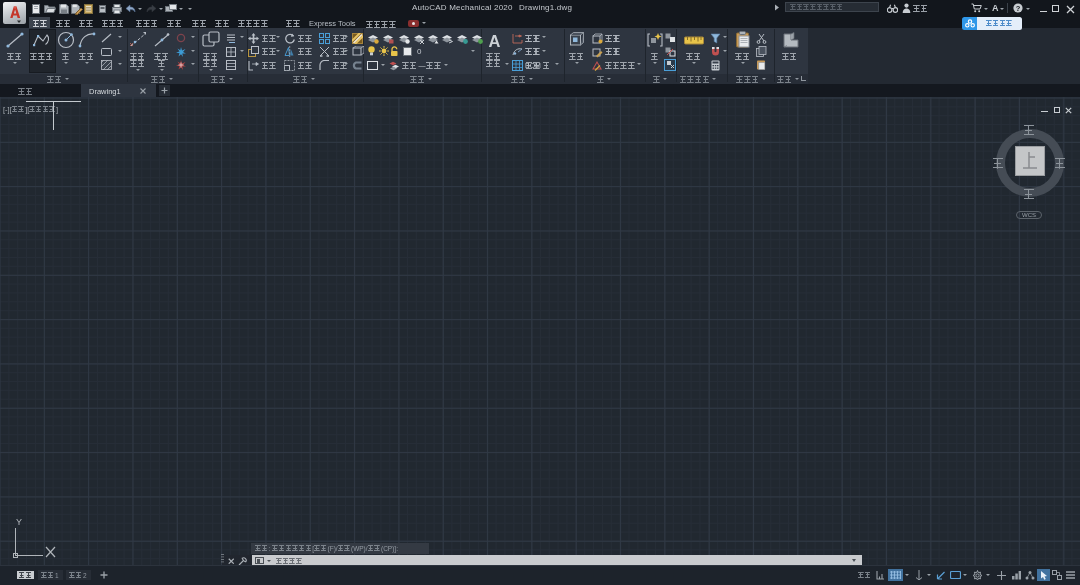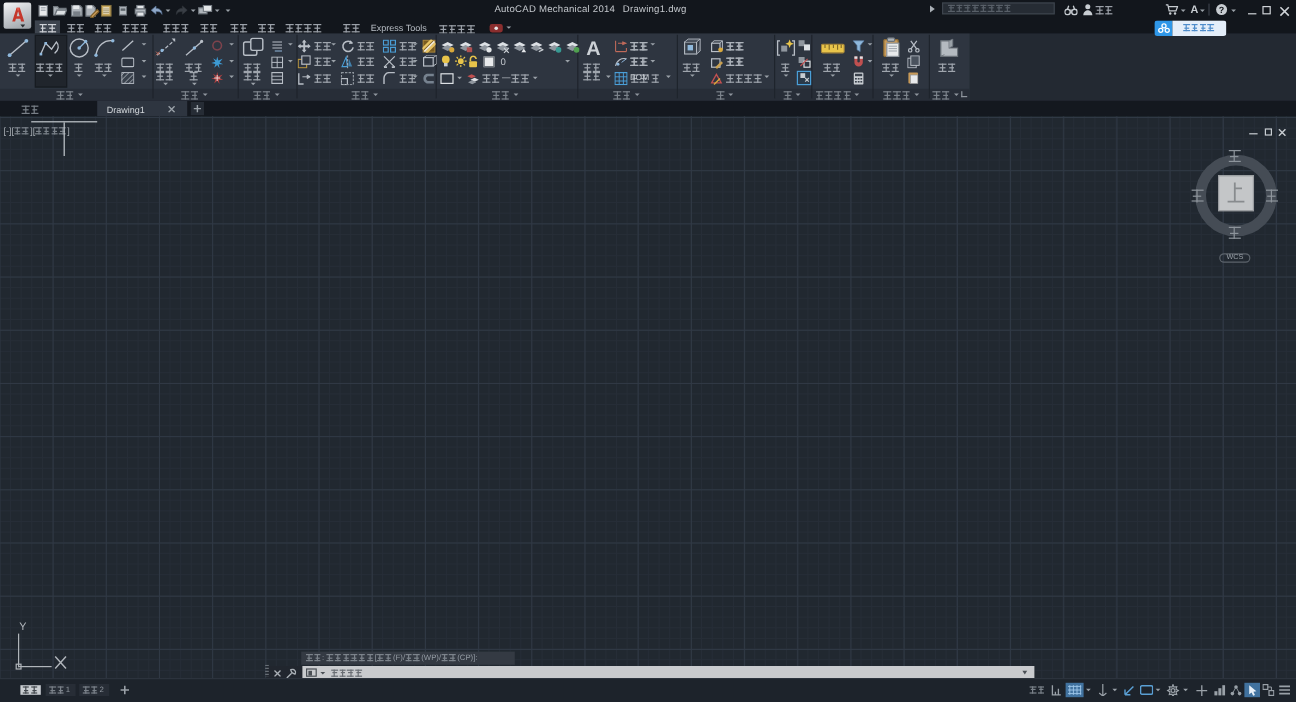--- a/index.html
+++ b/index.html
@@ -87,21 +87,21 @@
   </div>
 <div style="position:absolute;left:159px;top:8px;width:0;height:0;border-left:2px solid transparent;border-right:2px solid transparent;border-top:2.5px solid #9aa1a8"></div>
 <div class="ab" style="position:absolute;left:165px;top:4px;width:12px;height:10px;">
     <svg width="12" height="10" viewBox="0 0 12 10">
       <rect x="0.5" y="2.5" width="7" height="5" fill="#aeb4ba" stroke="#6a7178"></rect>
       <rect x="4.5" y="0.5" width="7" height="5" fill="#e4e7e9" stroke="#777e85"></rect>
     </svg>
   </div>
 <div style="position:absolute;left:179px;top:8px;width:0;height:0;border-left:2px solid transparent;border-right:2px solid transparent;border-top:2.5px solid #9aa1a8"></div>
 <div style="position:absolute;left:188px;top:8px;width:0;height:0;border-left:2px solid transparent;border-right:2px solid transparent;border-top:2.5px solid #9aa1a8"></div>
-<div class="ab" style="position:absolute;left:412px;top:3px;font-size:8px;color:#c4c8cd;letter-spacing:0.2px;">AutoCAD Mechanical 2014</div>
+<div class="ab" style="position:absolute;left:412px;top:3px;font-size:8px;color:#c4c8cd;letter-spacing:0.2px;">AutoCAD Mechanical 2020</div>
 <div class="ab" style="position:absolute;left:519px;top:3px;font-size:8px;color:#c4c8cd;letter-spacing:0.2px;">Drawing1.dwg</div>
 <div class="ab" style="position:absolute;left:774px;top:4px;">
     <svg width="6" height="7" viewBox="0 0 6 7">
       <path d="M1 0.5 L5 3.5 L1 6.5 Z" fill="#aab0b6"></path>
     </svg>
   </div>
 <div class="ab" style="position:absolute;left:785px;top:2px;width:94px;height:9.5px;background:#262c34;border:1px solid #3d444d;"></div>
 <div class="t" style="position:absolute;left:790px;top:3.5px;">
     <i class="c s6 ph"></i>
     <i class="c s6 ph"></i>

